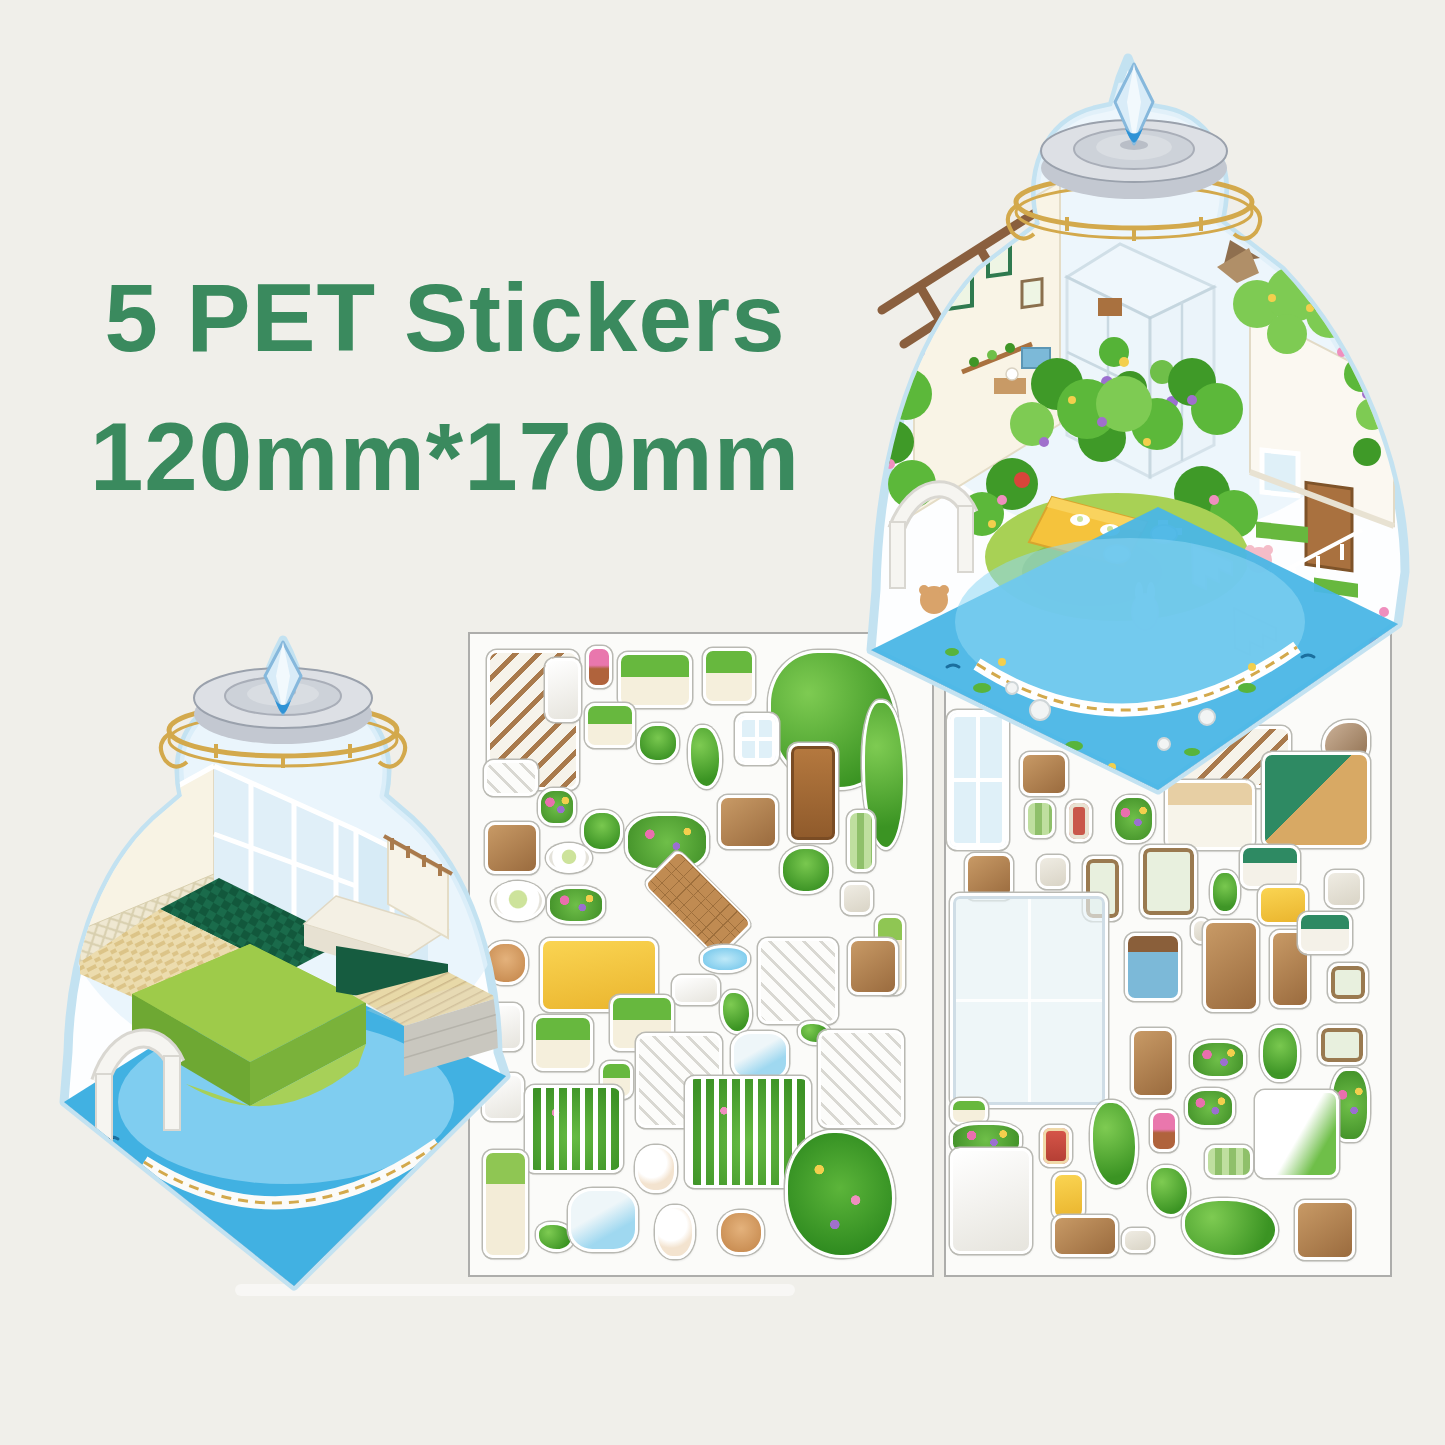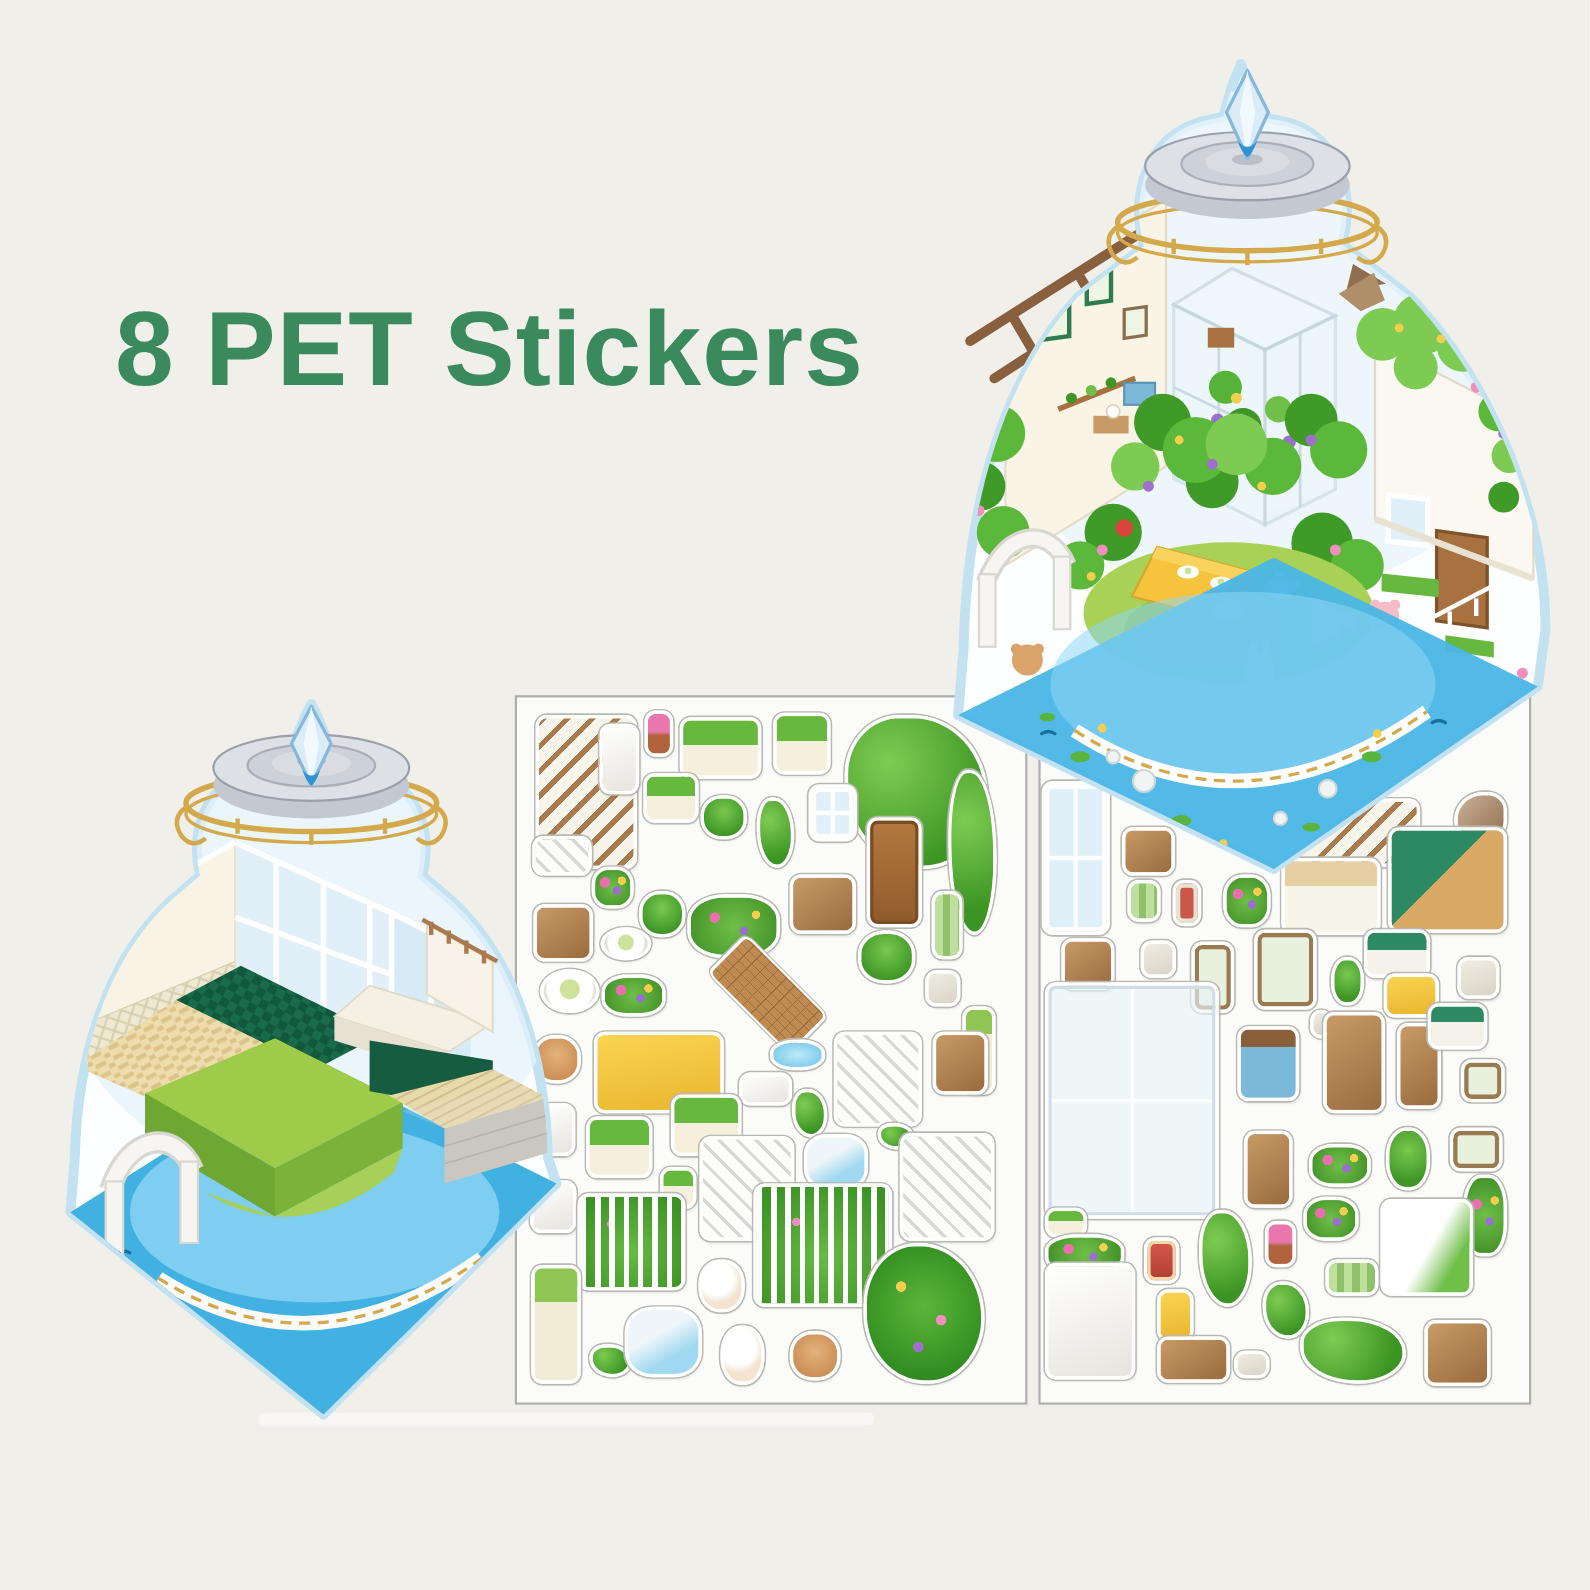--- a/index.html
+++ b/index.html
@@ -87,21 +87,22 @@
   #finished-scene{position:absolute;left:862px;top:52px;width:586px;height:745px;z-index:4;}
   .watermark{position:absolute;left:235px;top:1284px;width:560px;height:12px;
     background:rgba(255,255,255,.5);border-radius:6px;z-index:0;}
 </style>
 </head>
 <body>
 
 <div id="canvas" style="background: rgb(240, 239, 234);">
 
   <div class="title-block" style="color: rgb(58, 138, 94);">
-    <div>8 PET Stickers</div>
+    <div>5 PET Stickers</div>
+    <div>120mm*170mm</div>
   </div>
 
   <div class="sheet" id="sheet-left"></div>
   <div class="sheet" id="sheet-right"></div>
   <div id="sticker-layer">
       <div class="sticker k-railwood" style="left: 487px; top: 650px; width: 92px; height: 140px;"></div>
       <div class="sticker k-white" style="left: 545px; top: 658px; width: 36px; height: 64px;"></div>
       <div class="sticker k-flowerpot" style="left: 586px; top: 646px; width: 26px; height: 42px;"></div>
       <div class="sticker k-planter" style="left: 618px; top: 652px; width: 74px; height: 56px;"></div>
       <div class="sticker k-planter" style="left: 703px; top: 648px; width: 52px; height: 56px;"></div>

